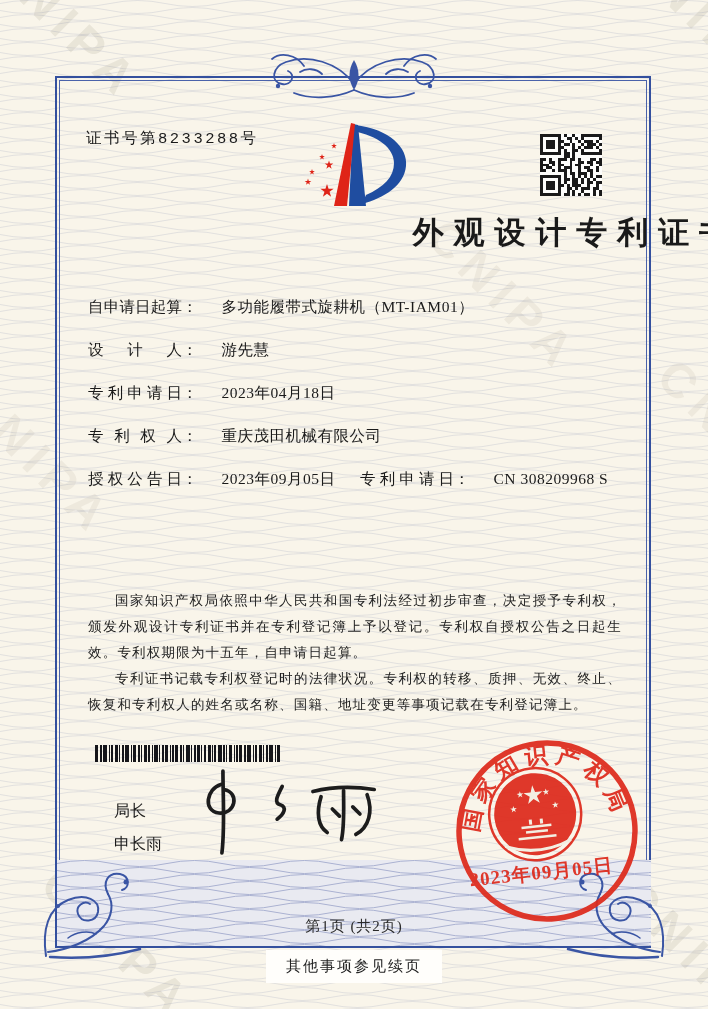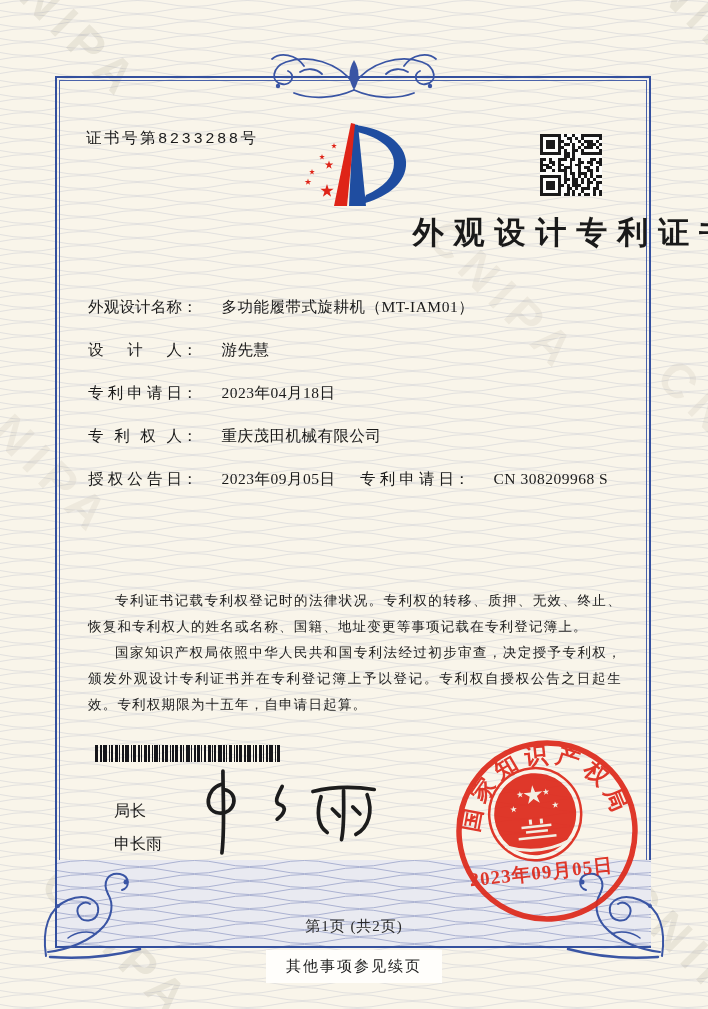--- a/index.html
+++ b/index.html
@@ -168,42 +168,42 @@
       <line x1="0" y1="55.5" x2="63" y2="55.5" stroke-dasharray="3 3 9 3 3 6 6 3 3 3 9 3 6 3"></line>
       <line x1="0" y1="58.5" x2="63" y2="58.5" stroke-dasharray="3 15 3 6 3 3 3 6 3 9 3 3 3"></line>
       <line x1="0" y1="61.5" x2="63" y2="61.5" stroke-dasharray="21 3 6 3 3 3 3 3 6 3 3 3 3"></line>
     </g>
   </svg>
 
   <div class="title">外观设计专利证书</div>
 
   <div class="fields">
     <div class="f-row">
-      <span class="f-label">外观设计名称</span><span class="f-colon">：</span><span class="f-value">多功能履带式旋耕机（MT-IAM01）</span>
+      <span class="f-label">自申请日起算</span><span class="f-colon">：</span><span class="f-value">多功能履带式旋耕机（MT-IAM01）</span>
     </div>
     <div class="f-row">
       <span class="f-label">设计人</span><span class="f-colon">：</span><span class="f-value">游先慧</span>
     </div>
     <div class="f-row">
       <span class="f-label">专利申请日</span><span class="f-colon">：</span><span class="f-value">2023年04月18日</span>
     </div>
     <div class="f-row">
       <span class="f-label">专利权人</span><span class="f-colon">：</span><span class="f-value">重庆茂田机械有限公司</span>
     </div>
     <div class="f-row">
       <span class="f-label">授权公告日</span><span class="f-colon">：</span><span class="f-value">2023年09月05日</span>
       <span class="pair2">
         <span class="f-label">专利申请日</span><span class="f-colon">：</span><span class="f-value">CN 308209968 S</span>
       </span>
     </div>
   </div>
 
   <div class="paras">
+    <p>国家知识产权局依照中华人民共和国专利法经过初步审查，决定授予专利权，颁发外观设计专利证书并在专利登记簿上予以登记。专利权自授权公告之日起生效。专利权期限为十五年，自申请日起算。</p>
     <p>专利证书记载专利权登记时的法律状况。专利权的转移、质押、无效、终止、恢复和专利权人的姓名或名称、国籍、地址变更等事项记载在专利登记簿上。</p>
-    <p>国家知识产权局依照中华人民共和国专利法经过初步审查，决定授予专利权，颁发外观设计专利证书并在专利登记簿上予以登记。专利权自授权公告之日起生效。专利权期限为十五年，自申请日起算。</p>
   </div>
 
   <svg class="abs" style="left:95px;top:745px" width="186" height="17">
     <line x1="0" y1="8.5" x2="186" y2="8.5" stroke="#15151a" stroke-width="17" stroke-dasharray="3 2 2 1 4 2 1 1 2 2 3 1 1 2 2 1 4 2 1 1 3 2 2 1 1 2 3 1 2 2 1 1 4 1 1 2 2 1 3 2 1 1 2 1 3 2 2 1 1 2 4 1 1 2 2 1 3 1 1 2 2 2 3 1 1 1 2 2 4 1 2 1 1 2 3 2 1 1 2 1"></line>
   </svg>
 
   <div class="director">
     <div>局长</div>
     <div>申长雨</div>
   </div>

